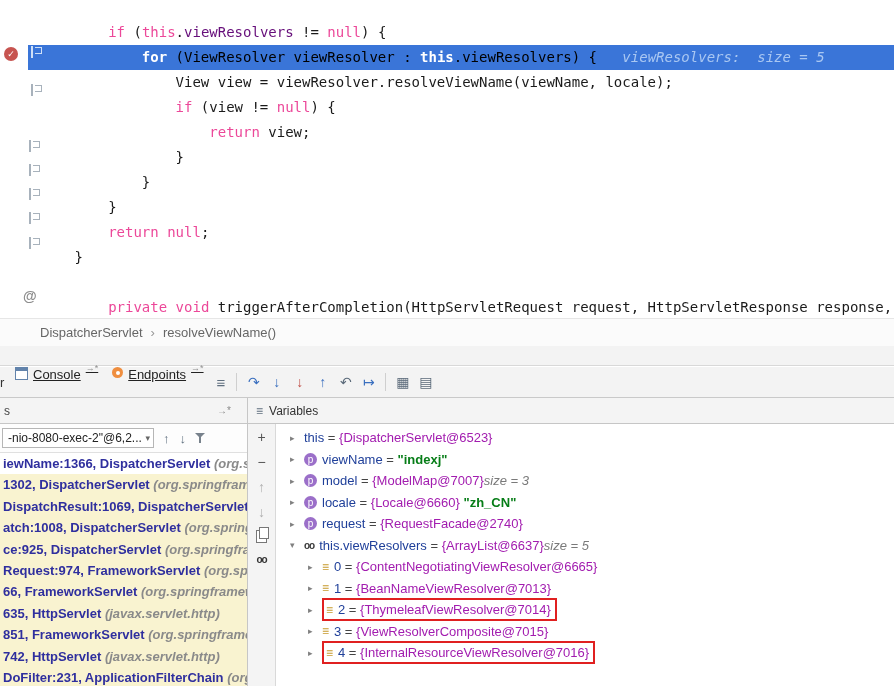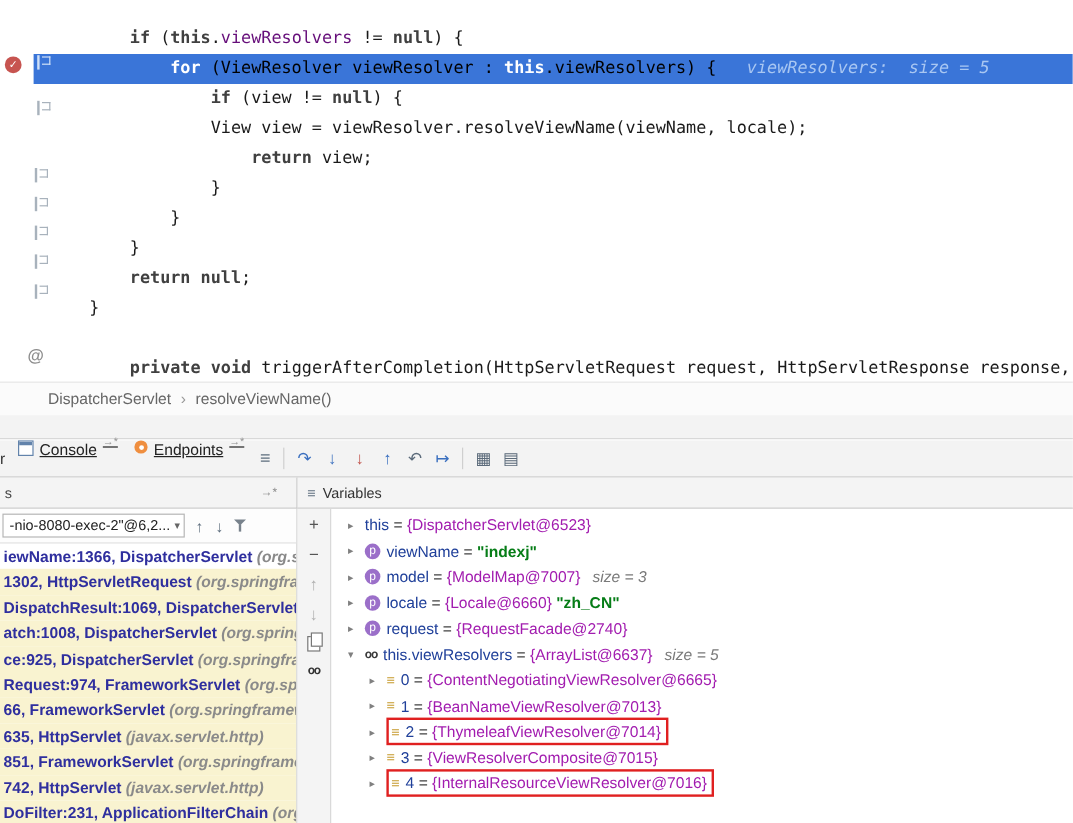--- a/index.html
+++ b/index.html
@@ -6,21 +6,21 @@
   body{width:894px;height:686px;overflow:hidden;font-family:"Liberation Sans",sans-serif;}
   .app{position:relative;width:894px;height:686px;background:#fff;}
   .band{position:absolute;left:0;right:0;}
 
   
   .editor{top:0;height:318px;overflow:hidden;background:#fff;}
   .code{padding-top:20px;}
   .code-line{height:25px;line-height:25px;font-family:"DejaVu Sans Mono",monospace;font-size:14px;white-space:pre;padding-left:66px;}
   .code-line.hl{background:#3a75d8;margin-left:28px;padding-left:38px;}
   .pl{color:#1a1a1a}
-  .kw{color:#404040;font-weight:bold}
+  .kw{color:#ec4899;font-weight:normal}
   .fld{color:#660e7a}
   .hlp,.hlf{color:#000000}
   .hlk{color:#ffffff;font-weight:bold}
   .hint{color:#a9c7f2;font-style:italic}
   .bp{position:absolute;left:4px;top:47px;width:14px;height:14px;background:#c75450;border-radius:50%;color:#fff;font-size:9px;line-height:14px;text-align:center;z-index:2;}
   .gflag{position:absolute;width:8px;height:12px;border-left:2px solid #a8b2bc;z-index:2;}
   .gflag::after{content:"";position:absolute;left:2px;top:1px;width:6px;height:5px;border:1px solid #a8b2bc;border-left:none;}
   .gflag.bluebg{border-left-color:#cfe0f7;}
   .gflag.bluebg::after{border-color:#cfe0f7;}
   .at-icon{position:absolute;left:23px;top:288px;color:#8c8c8c;font-weight:bold;font-size:14px;z-index:2;}
@@ -83,42 +83,42 @@
   .tarrow{width:14px;color:#808080;font-size:9px;flex:none;}
   .vwrap{display:inline-flex;align-items:center;height:19px;}
   .vwrap.boxed{border:2px solid #e02020;padding:0 4px 0 2px;}
   .vicon-param{width:13px;height:13px;border-radius:50%;background:#9b6fc9;color:#fff;font-size:10px;line-height:13px;text-align:center;margin-right:5px;flex:none;}
   .vicon-watch{font-size:10px;font-weight:bold;color:#3a3a3a;letter-spacing:-1px;margin-right:5px;flex:none;}
   .vicon-element{color:#c79a2e;font-size:12px;font-weight:bold;margin-right:5px;flex:none;}
   .vname{color:#20409a;}
   .veq{color:#444;}
   .vval{color:#a21caf;}
   .vstr{color:#067d17;font-weight:bold;}
-  .vextra{color:#7a7a7a;font-style:italic;margin-left:10px;}
+  .vextra{color:#7a7a7a;font-style:italic;}
 </style>
 </head>
 <body>
 
 <div class="app">
 
   <div class="band editor">
     <span class="bp">✓</span>
     <span class="gflag bluebg" style="left:31px;top:46px;"></span>
     <span class="gflag" style="left:31px;top:84px;"></span>
     <span class="gflag" style="left:29px;top:140px;"></span>
     <span class="gflag" style="left:29px;top:164px;"></span>
     <span class="gflag" style="left:29px;top:188px;"></span>
     <span class="gflag" style="left:29px;top:212px;"></span>
     <span class="gflag" style="left:29px;top:237px;"></span>
     <span class="at-icon">@</span>
     <div class="code">
         <div class="code-line"><span class="pl">     </span><span class="kw">if</span><span class="pl"> (</span><span class="kw">this</span><span class="pl">.</span><span class="fld">viewResolvers</span><span class="pl"> != </span><span class="kw">null</span><span class="pl">) {</span></div>
         <div class="code-line hl"><span class="hlp">         </span><span class="hlk">for</span><span class="hlp"> (ViewResolver viewResolver : </span><span class="hlk">this</span><span class="hlp">.</span><span class="hlf">viewResolvers</span><span class="hlp">) { </span><span class="hint">  viewResolvers:  size = 5</span></div>
+        <div class="code-line"><span class="pl">             View view = viewResolver.resolveViewName(viewName, locale);</span></div>
         <div class="code-line"><span class="pl">             </span><span class="kw">if</span><span class="pl"> (view != </span><span class="kw">null</span><span class="pl">) {</span></div>
-        <div class="code-line"><span class="pl">             View view = viewResolver.resolveViewName(viewName, locale);</span></div>
         <div class="code-line"><span class="pl">                 </span><span class="kw">return</span><span class="pl"> view;</span></div>
         <div class="code-line"><span class="pl">             }</span></div>
         <div class="code-line"><span class="pl">         }</span></div>
         <div class="code-line"><span class="pl">     }</span></div>
         <div class="code-line"><span class="pl">     </span><span class="kw">return</span><span class="pl"> </span><span class="kw">null</span><span class="pl">;</span></div>
         <div class="code-line"><span class="pl"> }</span></div>
         <div class="code-line"><span class="pl"></span></div>
         <div class="code-line"><span class="pl">     </span><span class="kw">private</span><span class="pl"> </span><span class="kw">void</span><span class="pl"> triggerAfterCompletion(HttpServletRequest request, HttpServletResponse response,</span></div>
       </div>
   </div>
@@ -177,21 +177,21 @@
         </div>
         <span class="fr-btn">↑</span>
         <span class="fr-btn">↓</span>
         <span class="funnel">
             <i class="f-tri"></i>
             <i class="f-stem"></i>
           </span>
       </div>
       <div class="frame-list">
           <div class="frame-row sel"><span class="fmain">iewName:1366, DispatcherServlet </span><span class="fpkg">(org.spr</span></div>
-          <div class="frame-row"><span class="fmain">1302, HttpServletRequest </span><span class="fpkg">(org.springframewo</span></div>
+          <div class="frame-row"><span class="fmain">1302, DispatcherServlet </span><span class="fpkg">(org.springframewo</span></div>
           <div class="frame-row"><span class="fmain">DispatchResult:1069, DispatcherServlet </span><span class="fpkg">(org</span></div>
           <div class="frame-row"><span class="fmain">atch:1008, DispatcherServlet </span><span class="fpkg">(org.springfra</span></div>
           <div class="frame-row"><span class="fmain">ce:925, DispatcherServlet </span><span class="fpkg">(org.springframe</span></div>
           <div class="frame-row"><span class="fmain">Request:974, FrameworkServlet </span><span class="fpkg">(org.spring</span></div>
           <div class="frame-row"><span class="fmain">66, FrameworkServlet </span><span class="fpkg">(org.springframewor</span></div>
           <div class="frame-row"><span class="fmain">635, HttpServlet </span><span class="fpkg">(javax.servlet.http)</span></div>
           <div class="frame-row"><span class="fmain">851, FrameworkServlet </span><span class="fpkg">(org.springframewo</span></div>
           <div class="frame-row"><span class="fmain">742, HttpServlet </span><span class="fpkg">(javax.servlet.http)</span></div>
           <div class="frame-row"><span class="fmain">DoFilter:231, ApplicationFilterChain </span><span class="fpkg">(org.apa</span></div>
         </div>

